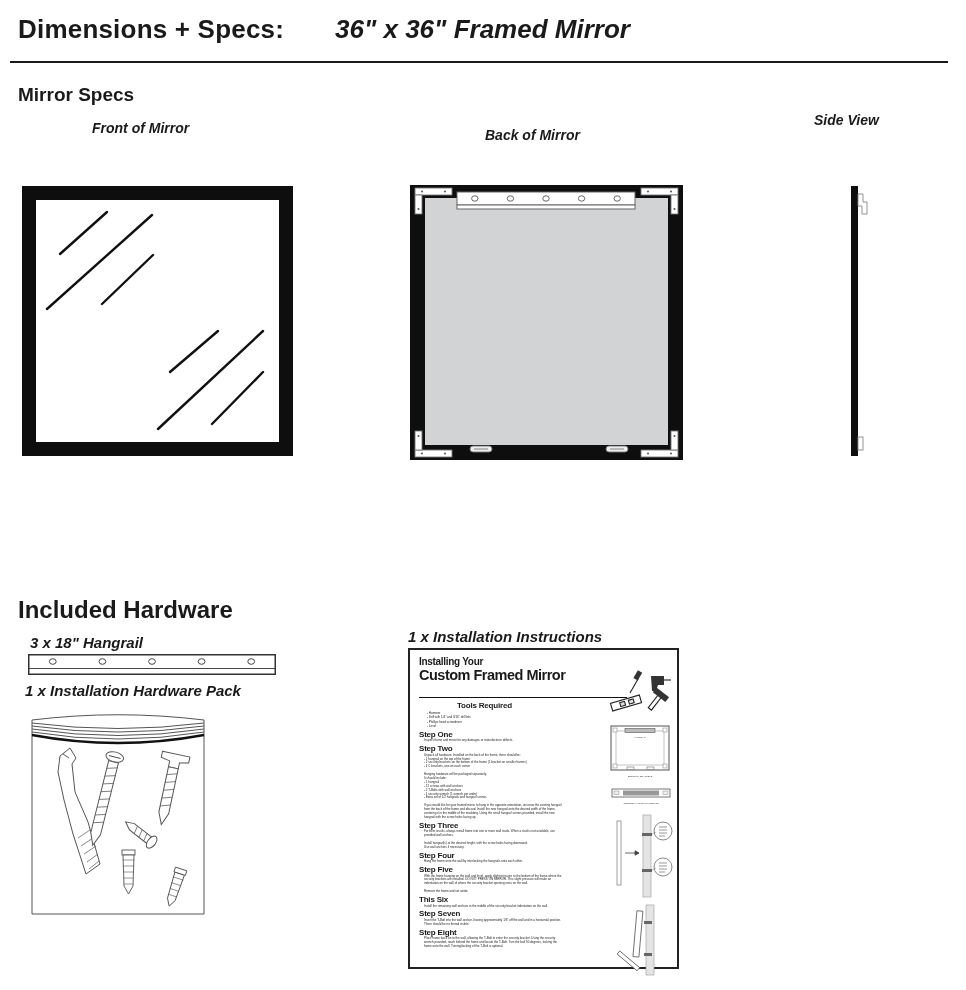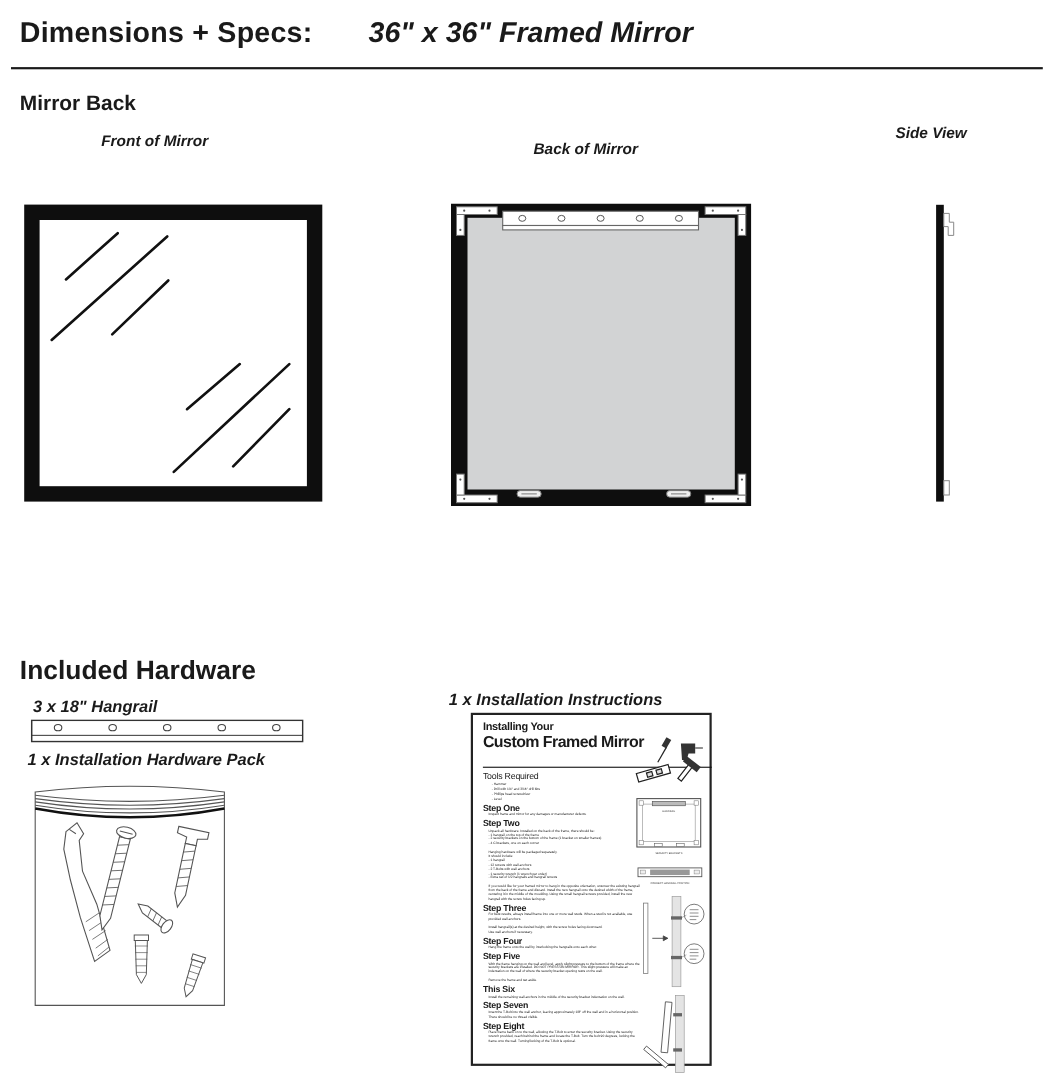--- a/index.html
+++ b/index.html
@@ -25,26 +25,26 @@
 
   .item-label { font-size:15px; font-weight:700; font-style:italic; }
   .hangrail-label { left:30px; top:634px; }
   .pack-label { left:25px; top:682px; }
   .instr-label { left:408px; top:628px; }
 
   
   .front-figure { left:22px; top:186px; width:271px; height:270px; border:14px solid #0e0e0e; background:#fff; }
 
   
-  .sheet { left:428px; top:648px; width:219px; height:321px; background:#fff; border:2px solid #222; }
+  .sheet { left:408px; top:648px; width:271px; height:321px; background:#fff; border:2px solid #222; }
   .sheet-inner { position:absolute; left:9px; top:7px; width:145px; }
   .s-title1 { font-size:10px; font-weight:700; letter-spacing:-0.3px; line-height:1.05; }
   .s-title2 { font-size:14.5px; font-weight:700; letter-spacing:-0.5px; line-height:1.05;
               border-bottom:1.2px solid #111; padding-bottom:14px; width:208px; }
-  .s-tools-h { font-size:8px; font-weight:400; margin-top:3px; letter-spacing:-0.2px; }
+  .s-tools-h { font-size:8px; font-weight:700; margin-top:3px; letter-spacing:-0.2px;margin-left:38px; }
   .s-tools { margin-top:1px; margin-left:8px; }
   .s-tool-item { font-size:3px; line-height:1.5; color:#222; }
   .s-tool-item::before { content:"-  "; }
   .s-step-h { font-size:8px; font-weight:700; margin-top:1px; letter-spacing:-0.2px; }
   .s-step-b { font-size:3px; line-height:1.3; color:#222; margin-left:5px; margin-top:0.5px;
               white-space:pre-line; }
   .sheet-diagrams { position:absolute; right:3px; top:20px; width:66px; display:flex;
                     flex-direction:column; align-items:center; }
   .mini-label { font-size:2.3px; fill:#333; text-anchor:middle; font-family:"Liberation Sans",sans-serif; }
 
@@ -52,21 +52,21 @@
 </style>
 </head>
 <body>
 
 <div id="page">
 
   <div class="abs hdr-label">Dimensions + Specs:</div>
   <div class="abs hdr-product">36" x 36" Framed Mirror</div>
   <div class="abs divider"></div>
 
-  <div class="abs sec-heading mirror-specs-h">Mirror Back</div>
+  <div class="abs sec-heading mirror-specs-h">Mirror Specs</div>
   <div class="abs view-label front-label">Front of Mirror</div>
   <div class="abs view-label back-label">Back of Mirror</div>
   <div class="abs view-label side-label">Side View</div>
 
   <div class="abs front-figure">
     <svg width="243" height="242" viewBox="0 0 243 242">
       <g stroke="#111" stroke-width="2.4" stroke-linecap="round">
         <line x1="24" y1="54" x2="71" y2="12"></line>
         <line x1="11" y1="109" x2="116" y2="15"></line>
         <line x1="66" y1="104" x2="117" y2="55"></line>

